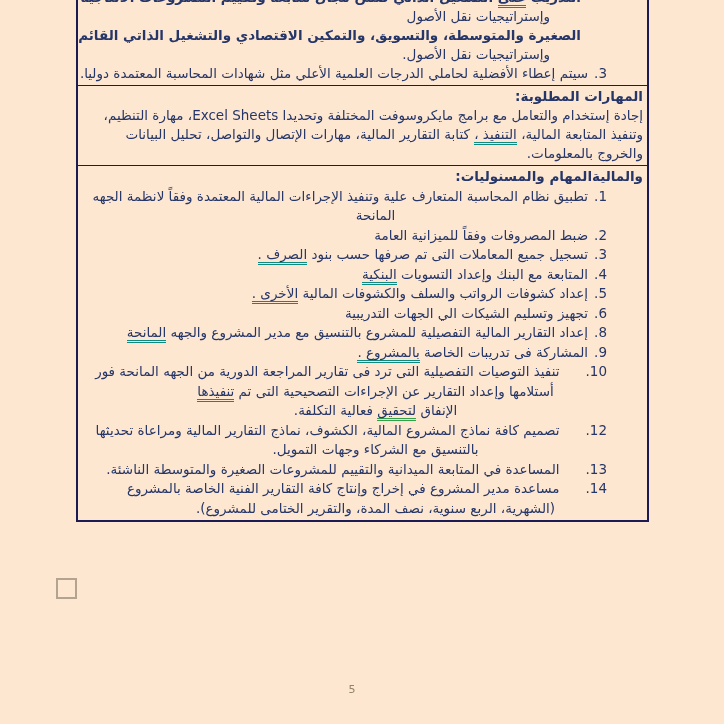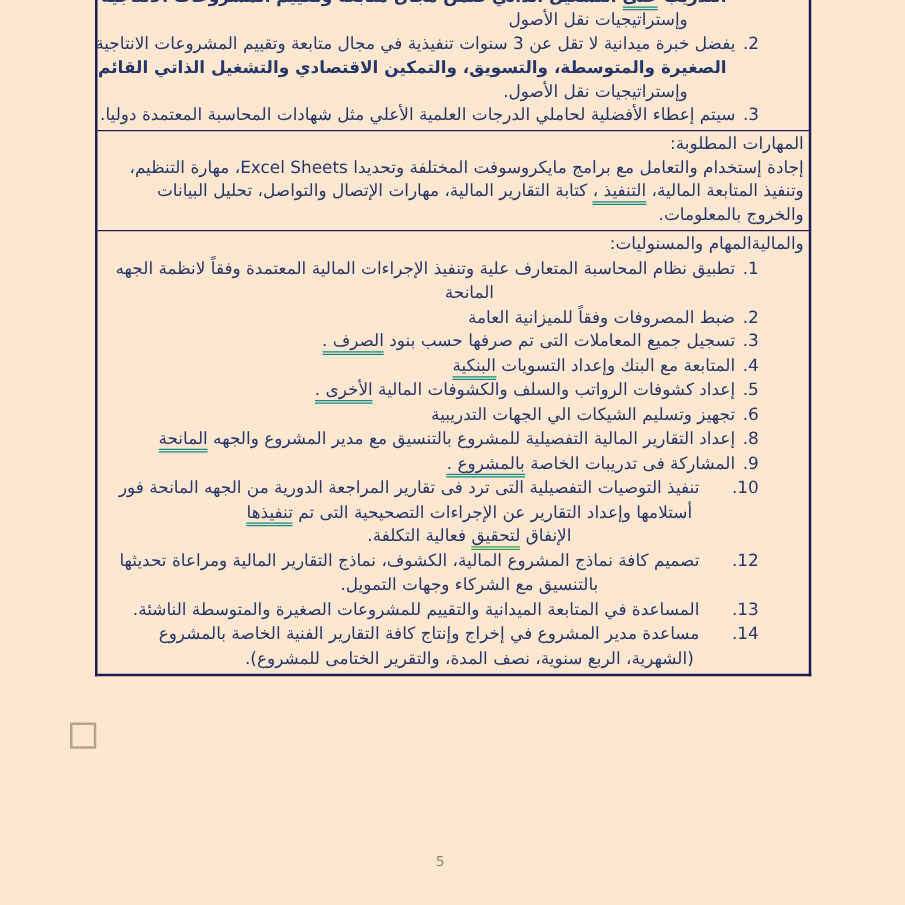--- a/index.html
+++ b/index.html
@@ -36,21 +36,21 @@
   }
   .row:first-child{border-top:none;}
   .row-tasks .line{line-height:19.5px;}
   .line{
     line-height:19px;
     font-size:13.5px;
     text-align:right;
     white-space:nowrap;
     margin-left:26px;
   }
-  .line.heading{font-weight:normal;}
+  .line.heading{font-weight:bold;}
   .line.center{text-align:center;padding-right:0;}
   .line.ind1{padding-left:0;padding-right:62px;font-weight:bold;}
   .line.ind2{padding-right:93px;}
   .line.has-num{padding-right:36px;}
   .num{display:inline-block;margin-left:6px;}
   .num.wide{margin-left:26px;}
   .u-teal{border-bottom:3px double var(--teal);}
   .u-green{border-bottom:3px double var(--green);}
   .anchor-square{
     position:absolute;
@@ -73,21 +73,20 @@
 </style>
 </head>
 <body>
 
 <div class="doc">
 
   <div class="doc-table" dir="rtl">
     <div class="row">
         <div class="line ind1 clipped"><span>التدريب </span><span class="u-teal">على</span><span> التشغيل الذاتي ضمن مجال متابعة وتقييم المشروعات الانتاجية</span></div>
         <div class="line ind2"><span>وإستراتيجيات نقل الأصول</span></div>
-        <div class="line has-num"><span class="num">2.</span><span>يفضل خبرة ميدانية لا تقل عن 3 سنوات تنفيذية في مجال متابعة وتقييم المشروعات الانتاجية</span></div>
         <div class="line ind1"><span>الصغيرة والمتوسطة، والتسويق، والتمكين الاقتصادي والتشغيل الذاتي القائم </span><span class="u-green">على</span><span> التدريب</span></div>
         <div class="line ind2"><span>وإستراتيجيات نقل الأصول.</span></div>
         <div class="line has-num"><span class="num">3.</span><span>سيتم إعطاء الأفضلية لحاملي الدرجات العلمية الأعلي مثل شهادات المحاسبة المعتمدة دوليا.</span></div>
       </div>
     <div class="row">
         <div class="line heading"><span>المهارات المطلوبة:</span></div>
         <div class="line"><span>إجادة إستخدام والتعامل مع برامج مايكروسوفت المختلفة وتحديدا Excel Sheets، مهارة التنظيم،</span></div>
         <div class="line"><span>وتنفيذ المتابعة المالية، </span><span class="u-teal">التنفيذ ،</span><span> كتابة التقارير المالية، مهارات الإتصال والتواصل، تحليل البيانات</span></div>
         <div class="line"><span>والخروج بالمعلومات.</span></div>
       </div>

